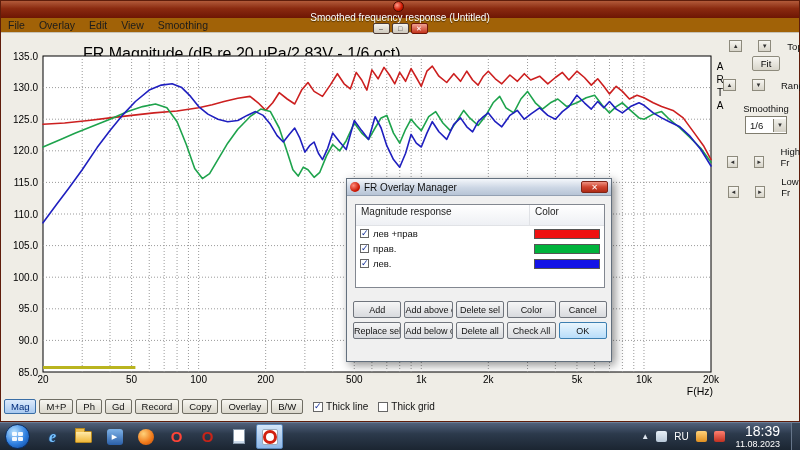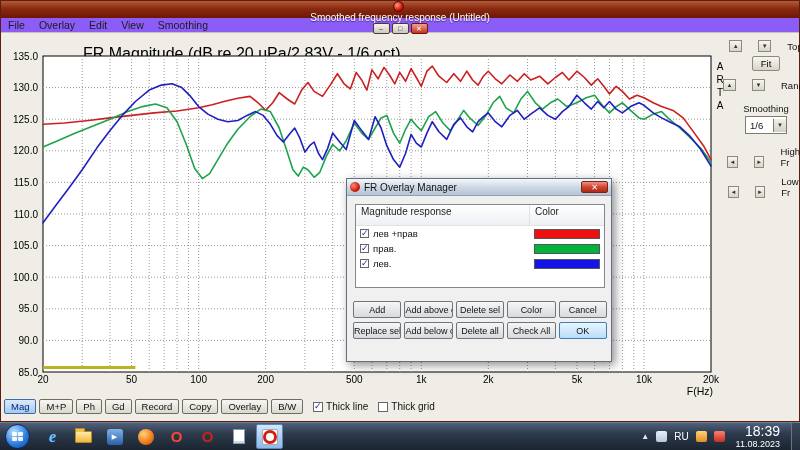--- a/index.html
+++ b/index.html
@@ -12,21 +12,21 @@
   .titlebar{height:17px;background:linear-gradient(#b25a3a,#8a2a10 45%,#6e1604);display:flex;align-items:center;padding:0 3px;color:#fff;font-size:10px;flex-direction:column;}
   .app-icon{width:11px;height:11px;border-radius:50%;background:radial-gradient(circle at 35% 35%,#ff9a8a,#d01800 60%,#8a0d00);border:1px solid #4d0c00;margin-right:4px;flex:0 0 auto;}
   .title-text{flex:1;white-space:nowrap;text-shadow:0 1px 1px rgba(0,0,0,.55);}
   .win-controls{display:flex;gap:2px;}
   .wbtn{width:17px;height:11px;border:1px solid #4d3a33;border-radius:2px;background:linear-gradient(#f5f3ee,#cfc9bd);color:#333;font-size:7px;line-height:9px;text-align:center;}
   .wbtn.min::before{content:"–";}
   .wbtn.max::before{content:"□";}
   .wbtn.close{background:linear-gradient(#f0a090,#c3331b);color:#fff;border-color:#6e1608;}
   .wbtn.close::before{content:"✕";}
 
-  .menubar{height:15px;background:#8b5cf6;border-bottom:1px solid #c6c2b6;display:flex;align-items:center;font-size:10.5px;color:#1c1c1c;}
+  .menubar{height:15px;background:#a16207;border-bottom:1px solid #c6c2b6;display:flex;align-items:center;font-size:10.5px;color:#1c1c1c;}
   .menu-item{padding:0 7px;cursor:default;}
 
   .client{position:relative;height:388px;}
   .chart-title{position:absolute;left:46px;top:12px;font-size:16px;color:#000;padding-left:36px;}
   #plot{position:absolute;left:0;top:3px;}
   svg text{font-family:"Liberation Sans",sans-serif;}
   .cursor-status{position:absolute;left:44px;top:351px;font-size:11px;color:#000;}
 
   
   .side-panel{position:absolute;left:733px;top:4px;width:64px;display:flex;flex-direction:column;align-items:center;color:#111;}

